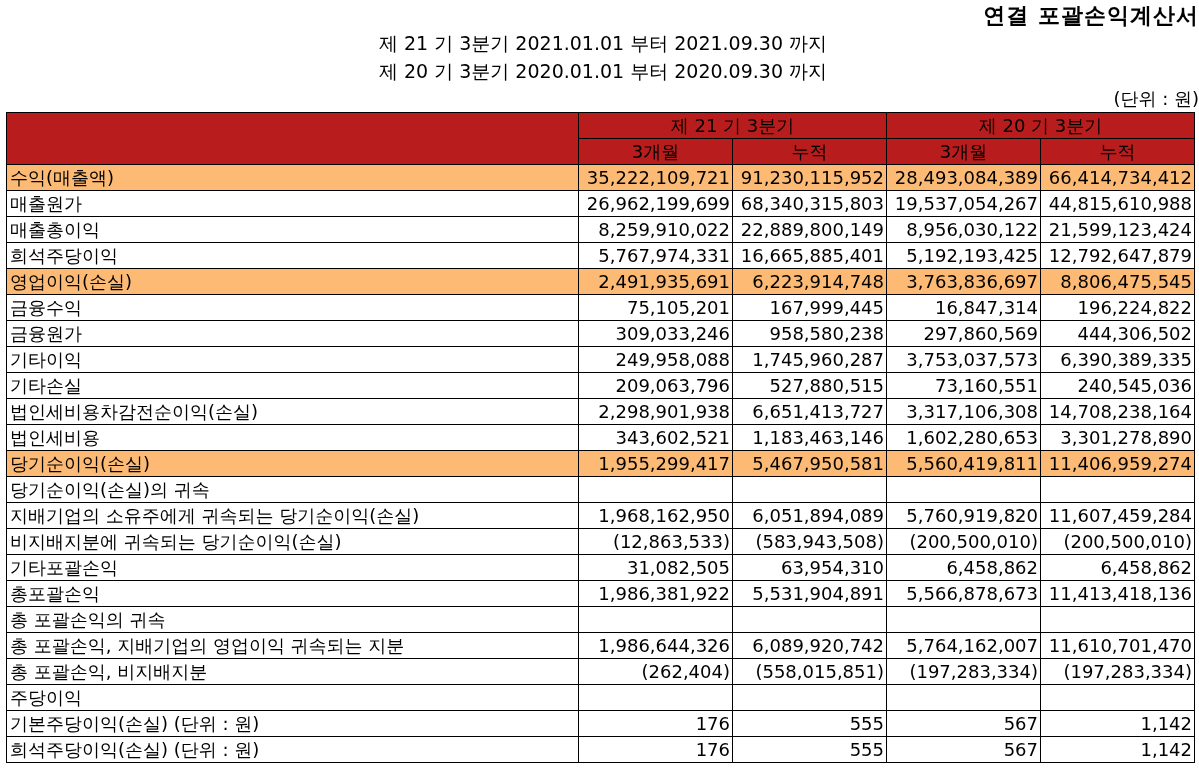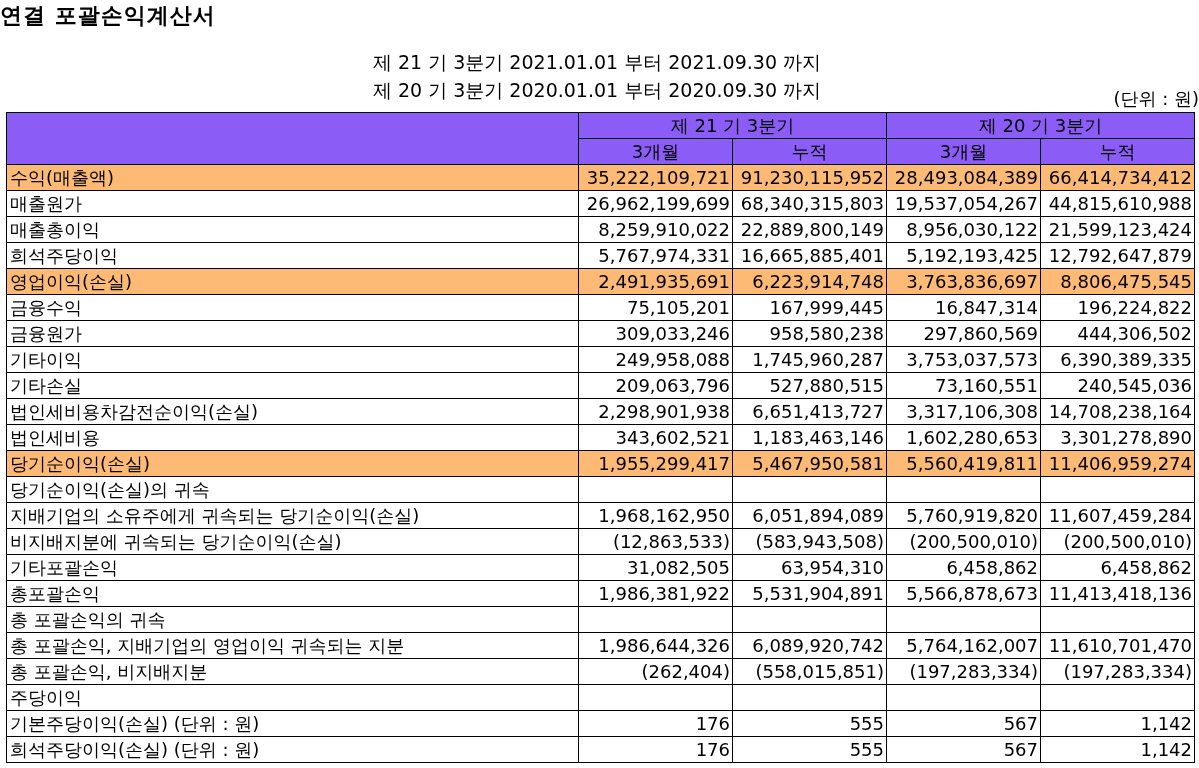--- a/index.html
+++ b/index.html
@@ -2,44 +2,44 @@
 <html><head>
 <meta charset="utf-8">
 <style>
   html, body { margin: 0; padding: 0; background: #ffffff; }
   body {
     width: 1199px; height: 768px; overflow: hidden; position: relative;
     font-family: "DejaVu Sans", "Liberation Sans", sans-serif;
     color: #000;
   }
   .title {
-    position: absolute; top: 2px; left: 0; width: 1199px; text-align: left;
+    position: absolute; top: 2px; left: 0; width: 1199px; text-align: right;
     font-size: 22px; font-weight: bold; letter-spacing: 1px; line-height: 28px;
   }
   .subtitle {
-    position: absolute; left: 0; width: 1194px; text-align: center;
-    font-size: 19px; line-height: 24px; margin-top: 19px;
+    position: absolute; left: 6px; width: 1194px; text-align: center;
+    font-size: 19px; line-height: 24px;
   }
   .sub1 { top: 31px; }
   .sub2 { top: 59px; }
   .unit {
     position: absolute; top: 88px; right: 0;
     font-size: 18px; line-height: 22px;
   }
   table.fs {
     position: absolute; top: 112px; left: 6px;
     border-collapse: collapse; table-layout: fixed;
     width: 1188px;
   }
   table.fs td, table.fs th {
     border: 1px solid #000;
     height: 25px; padding: 0 3px; font-size: 18px; font-weight: normal;
     white-space: nowrap; overflow: hidden; line-height: 25px;
   }
-  table.fs thead th { background: #8b5cf6; text-align: center; }
+  table.fs thead th { background: #b91c1c; text-align: center; }
   table.fs td.num { text-align: right; padding-right: 2px; }
   table.fs td.lbl { text-align: left; }
   table.fs td.lbl.ind { }
   tr.hl td { background: #fdba74; }
 </style>
 </head>
 <body>
 
 <div class="title">연결 포괄손익계산서</div>
 <div class="subtitle sub1">제 21 기 3분기 2021.01.01 부터 2021.09.30 까지</div>

